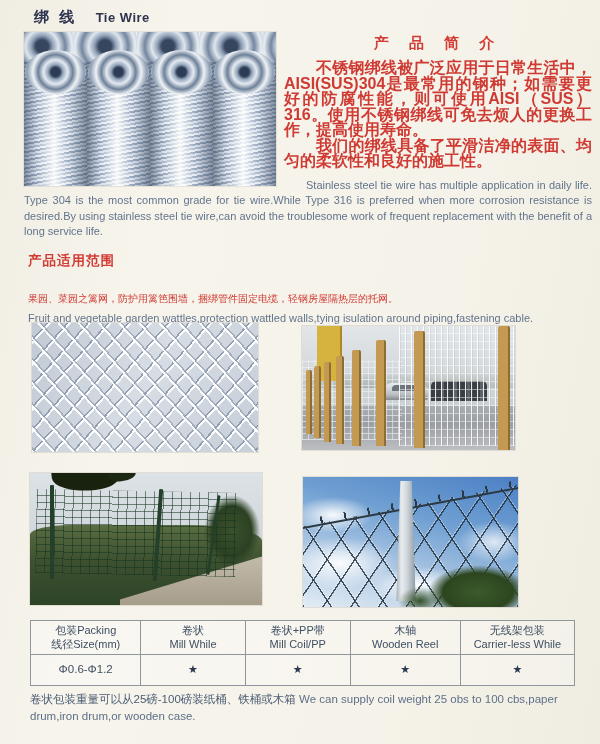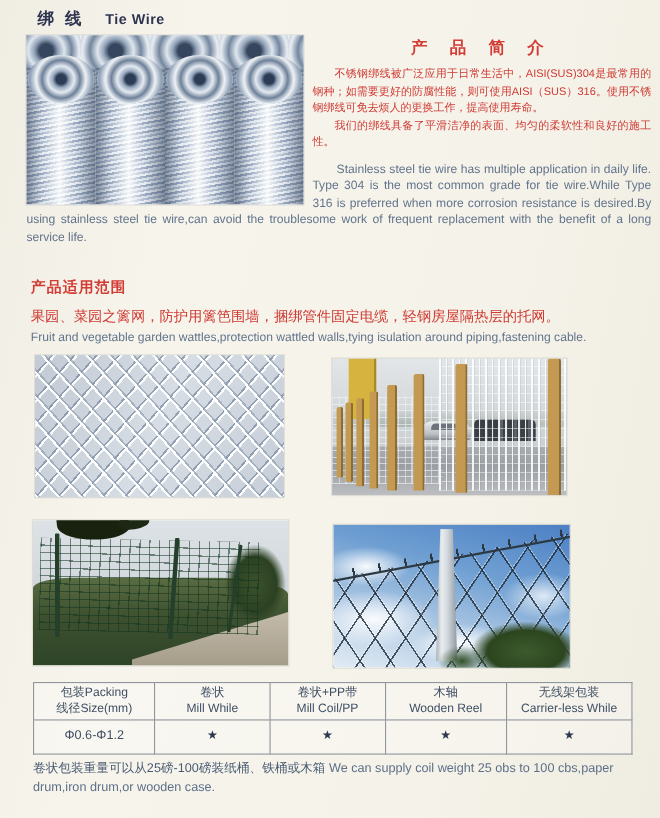--- a/index.html
+++ b/index.html
@@ -25,28 +25,28 @@
   .coil-col{position:absolute;top:30px;width:63px;height:124px;
     background:
       linear-gradient(90deg,rgba(46,62,88,.55) 0,rgba(148,164,188,.12) 22%,rgba(255,255,255,.85) 48%,rgba(148,164,188,.12) 72%,rgba(46,62,88,.55) 100%),
       repeating-linear-gradient(170deg,#97a8bf 0 2px,#e2e8ef 2px 4px,#aebdd0 4px 6px,#f0f3f7 6px 8px);}
   .coil-col::before{content:"";position:absolute;top:-12px;left:1px;right:1px;height:44px;border-radius:50%;
     background:radial-gradient(circle at 50% 50%,#2c3c54 0 12%,#96a7bd 20%,#e4eaf1 32%,#6e8199 46%,#eef2f6 60%,#8c9db3 76%,#dce3ec 92%);}
   .k1{left:0}.k2{left:63px}.k3{left:126px}.k4{left:189px}
   
   .intro-heading{color:#d23c34;font-size:15px;font-weight:bold;letter-spacing:8px;
     text-align:center;margin:4px 0 7px;}
-  .p-zh{color:#cf3a33;font-size:10px;line-height:15.5px;text-indent:2em;
-    text-align:justify;margin:0;}
+  .p-zh{color:#cf3a33;font-size:16px;line-height:15.5px;text-indent:2em;
+    text-align:justify;margin:0;font-weight:bold;}
   .p-en{color:#62748c;font-size:11px;line-height:15.5px;text-indent:2em;
     text-align:justify;margin:9px 0 0;}
   
   .app-section{position:absolute;left:28px;top:252px;right:12px;}
-  .app-heading{color:#d23c34;font-size:13.5px;font-weight:bold;margin:0 0 10px;letter-spacing:1px;}
-  .app-zh{color:#cf3a33;font-size:13px;margin:0;line-height:16px;}
+  .app-heading{color:#d23c34;font-size:13.5px;font-weight:bold;margin:0 0 21px;letter-spacing:1px;}
+  .app-zh{color:#cf3a33;font-size:10px;margin:0;line-height:16px;}
   .app-en{color:#62748c;font-size:11px;margin:4px 0 0;line-height:15px;}
   
   .photo{position:absolute;overflow:hidden;box-shadow:0 0 0 1px rgba(100,100,100,.15);}
   .abs{position:absolute;}
   
   .photo-mesh{left:32px;top:323px;width:226px;height:129px;
     background-color:#ccd4dc;
     background-image:
       repeating-linear-gradient(48deg,rgba(255,255,255,.95) 0 2px,rgba(140,155,175,.65) 2px 3.5px,transparent 3.5px 15px),
       repeating-linear-gradient(-48deg,rgba(255,255,255,.9) 0 2px,rgba(120,135,158,.7) 2px 3.5px,transparent 3.5px 15px),

